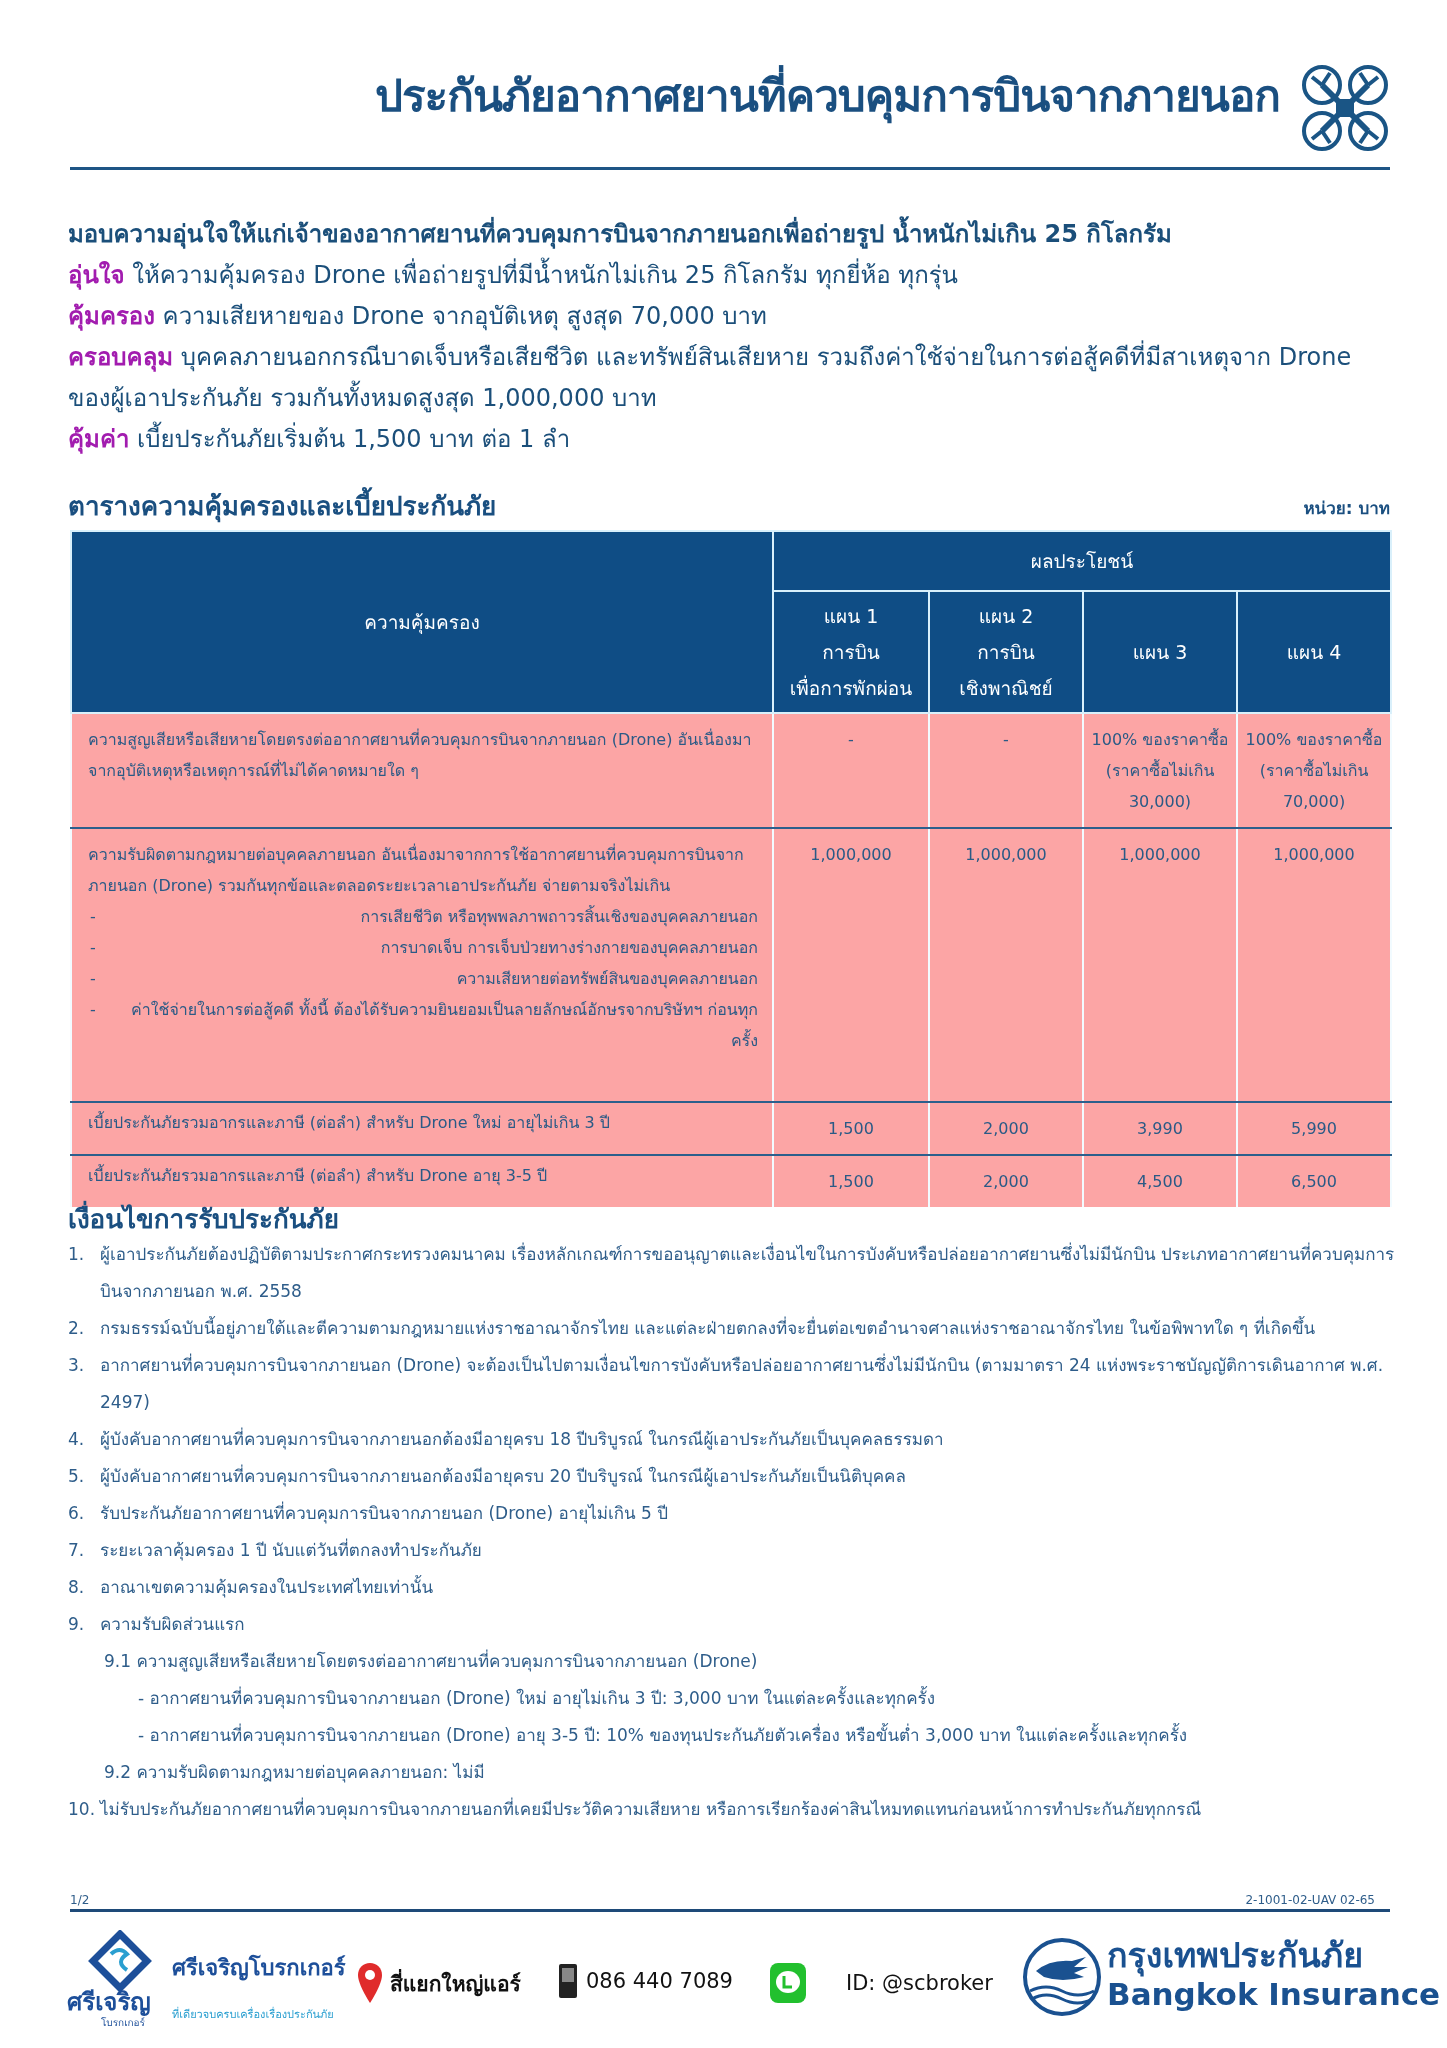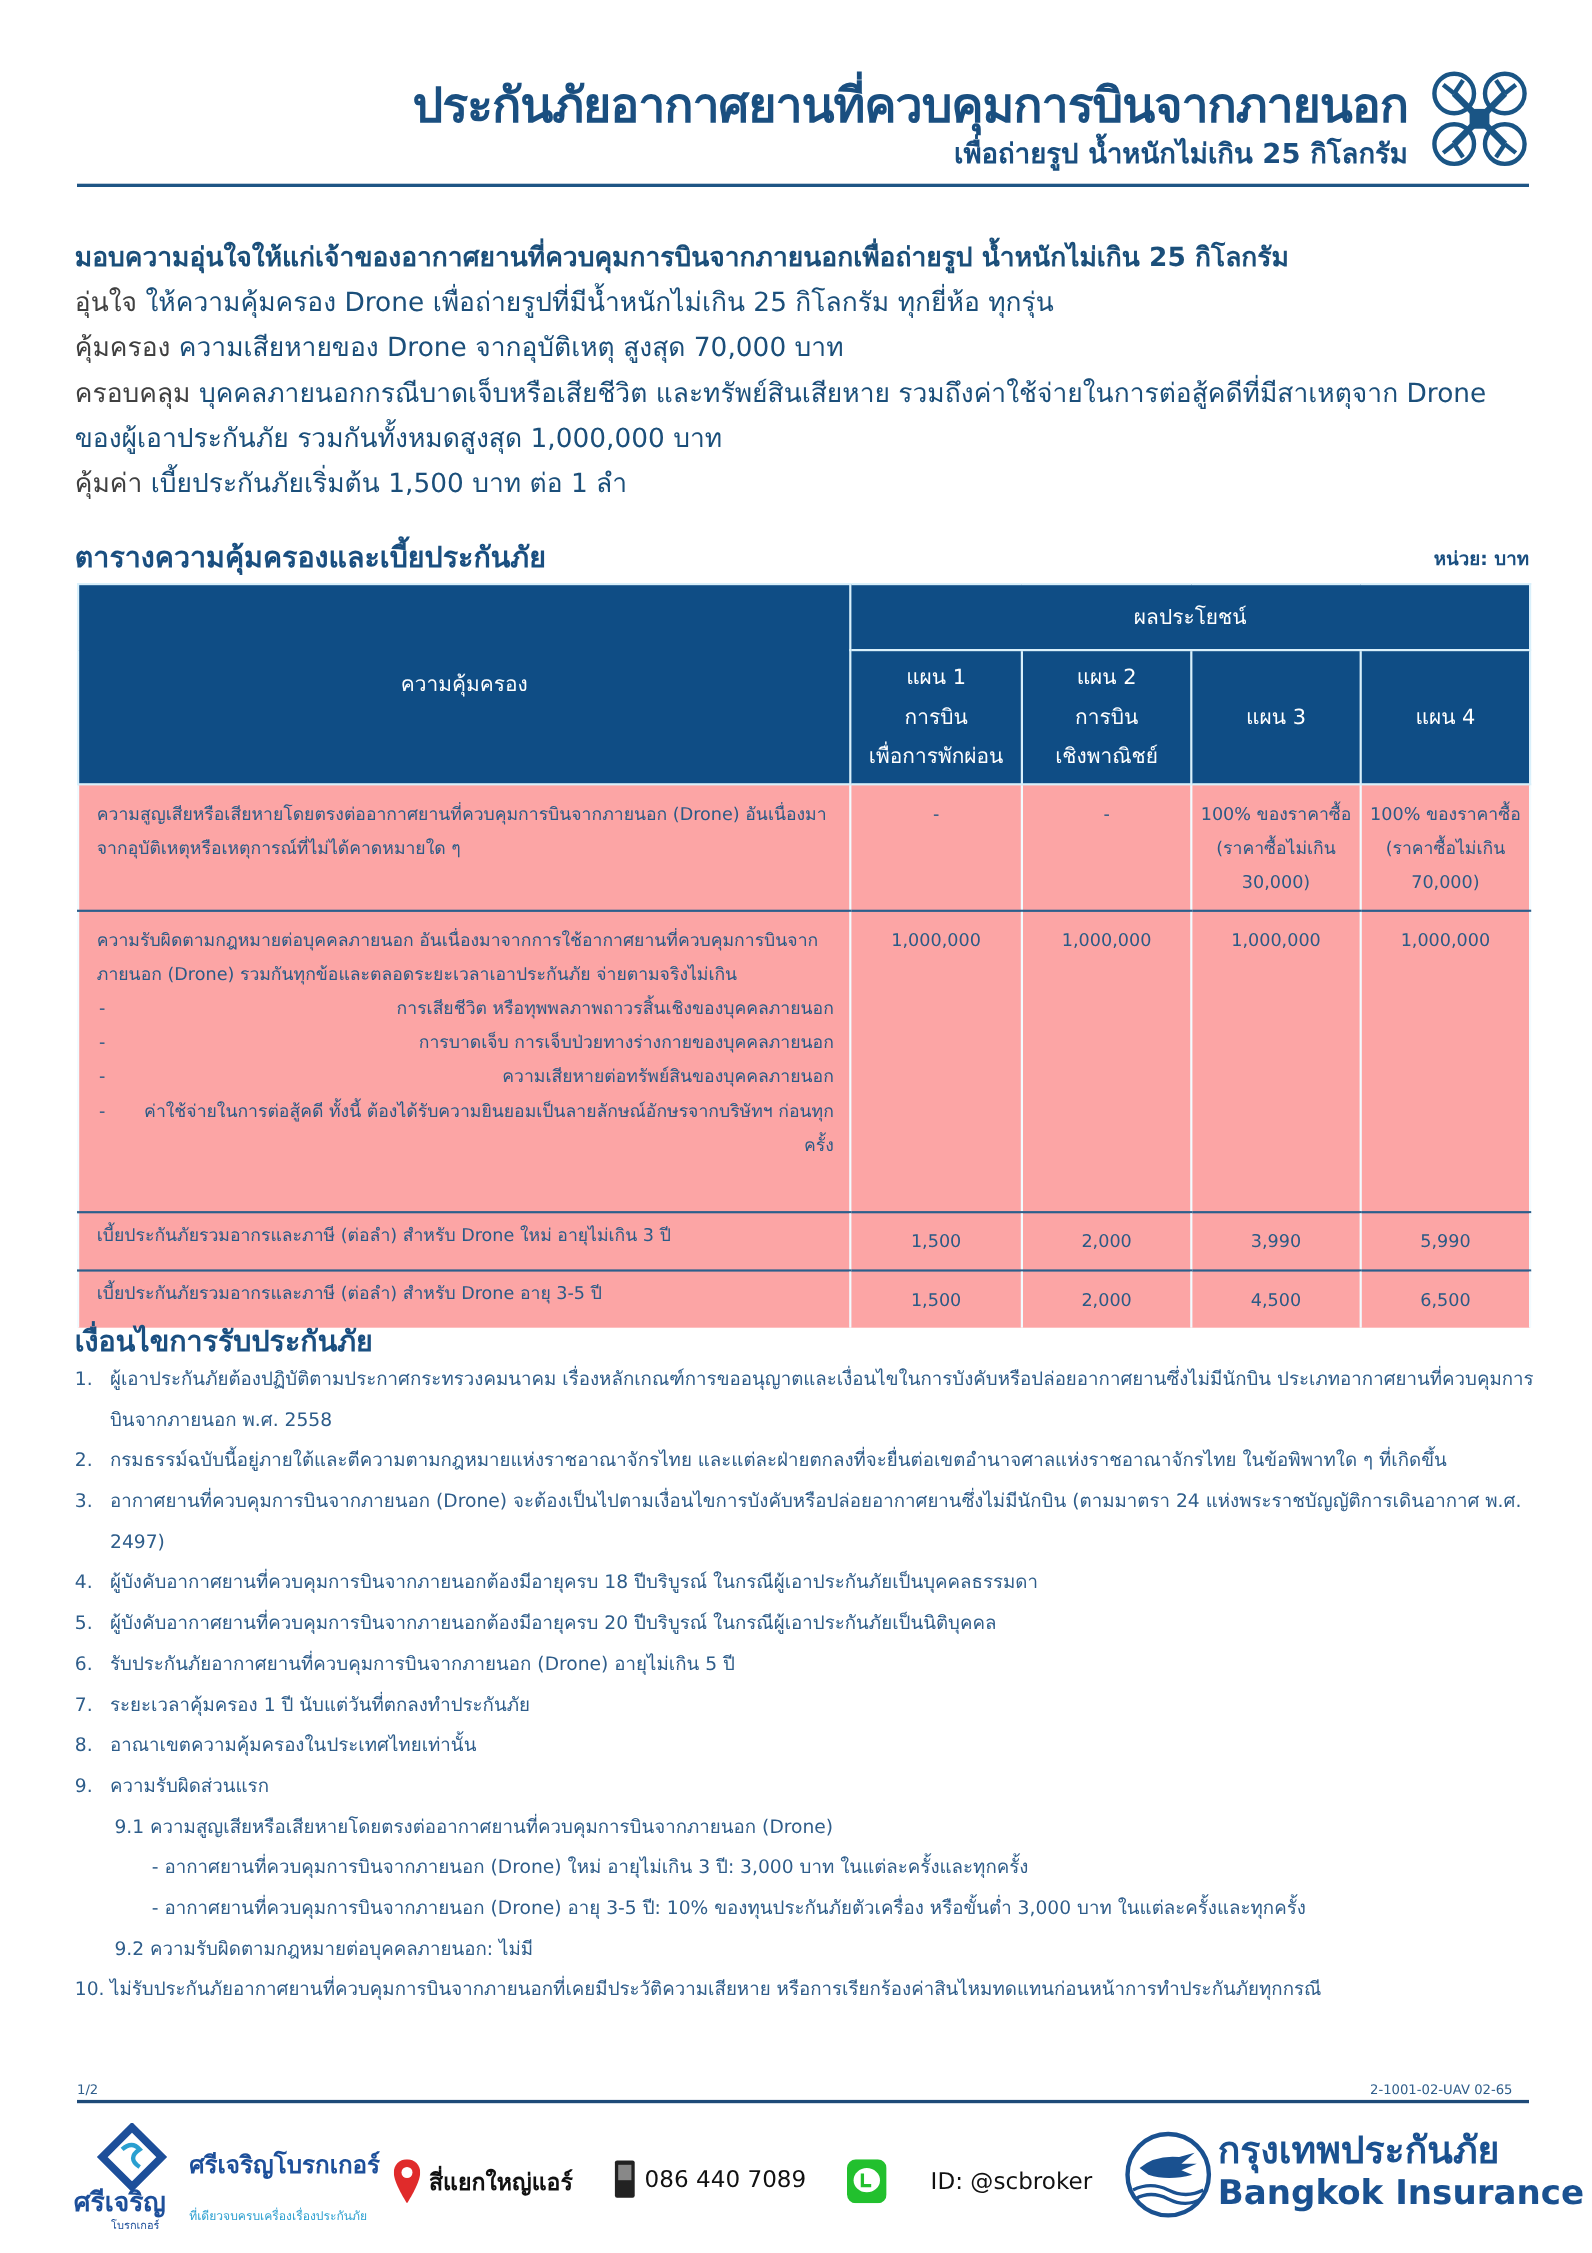--- a/index.html
+++ b/index.html
@@ -7,21 +7,21 @@
   body { font-family: "DejaVu Sans", "Liberation Sans", sans-serif; color: #1b4f7a; position: relative; overflow: hidden; }
 
   .header { position: absolute; left: 70px; top: 55px; width: 1320px; height: 115px; }
   .title { position: absolute; right: 110px; top: 5px; font-size: 44px; font-weight: bold; color: #1a4f80; letter-spacing: -1px; white-space: nowrap; }
   .subtitle { position: absolute; right: 110px; top: 64px; font-size: 25px; font-weight: bold; color: #1a4f80; white-space: nowrap; }
   .drone-icon { position: absolute; right: 0; top: 8px; width: 90px; height: 90px; }
   .header-rule { position: absolute; left: 70px; top: 167px; width: 1320px; height: 3px; background: #1e5585; }
 
   .intro { position: absolute; left: 68px; top: 214px; width: 1320px; }
   .intro p { font-size: 24px; line-height: 41px; color: #1b4f7a; white-space: nowrap; }
-  .intro b { font-weight: normal; color: #404040; }
+  .intro b { font-weight: bold; color: #a21caf; }
   .intro .lead { font-weight: bold; }
 
   .section-title { position: absolute; left: 68px; top: 485px; font-size: 26px; font-weight: bold; color: #1a4f80; }
   .unit { position: absolute; right: 57px; top: 494px; font-size: 17px; font-weight: bold; color: #1a4f80; }
 
   table.cov { position: absolute; left: 70px; top: 530px; width: 1320px; border-collapse: collapse; table-layout: fixed; }
   table.cov th { background: #0f4d85; color: #ffffff; font-weight: normal; font-size: 19px; text-align: center; border: 2px solid #d9f0fb; line-height: 36px; }
   table.cov td { background: #fca5a5; color: #2a5a86; font-size: 16px; vertical-align: top; border-left: 2px solid #f2fbff; border-right: 2px solid #f2fbff; }
   table.cov tr.row td { border-bottom: 2px solid #2c5f8c; }
   table.cov td.desc { padding: 10px 14px 8px 16px; line-height: 31px; text-align: left; }
@@ -57,21 +57,20 @@
   .bki-logo { position: absolute; left: 962px; top: 12px; width: 80px; height: 80px; }
   .bki-text { position: absolute; left: 1047px; top: 10px; color: #1a5190; font-weight: bold; }
   .bki-text .th { font-size: 34px; line-height: 40px; white-space: nowrap; }
   .bki-text .en { font-size: 31px; line-height: 38px; white-space: nowrap; }
 </style>
 </head>
 <body>
 
 <div class="header">
   <div class="title">ประกันภัยอากาศยานที่ควบคุมการบินจากภายนอก</div>
-  <div class="subtitle">เพื่อถ่ายรูป น้ำหนักไม่เกิน 25 กิโลกรัม</div>
   <svg class="drone-icon" viewBox="0 0 90 90">
     <g fill="none" stroke="#1a5585" stroke-width="4">
       <circle cx="22" cy="22" r="18"></circle>
         <circle cx="68" cy="22" r="18"></circle>
       <circle cx="22" cy="68" r="18"></circle>
         <circle cx="68" cy="68" r="18"></circle>
       <line x1="22" y1="22" x2="68" y2="68" stroke-width="6"></line>
         <line x1="68" y1="22" x2="22" y2="68" stroke-width="6"></line>
       <line x1="22" y1="22" x2="12" y2="14"></line>
         <line x1="22" y1="22" x2="30" y2="10"></line>

